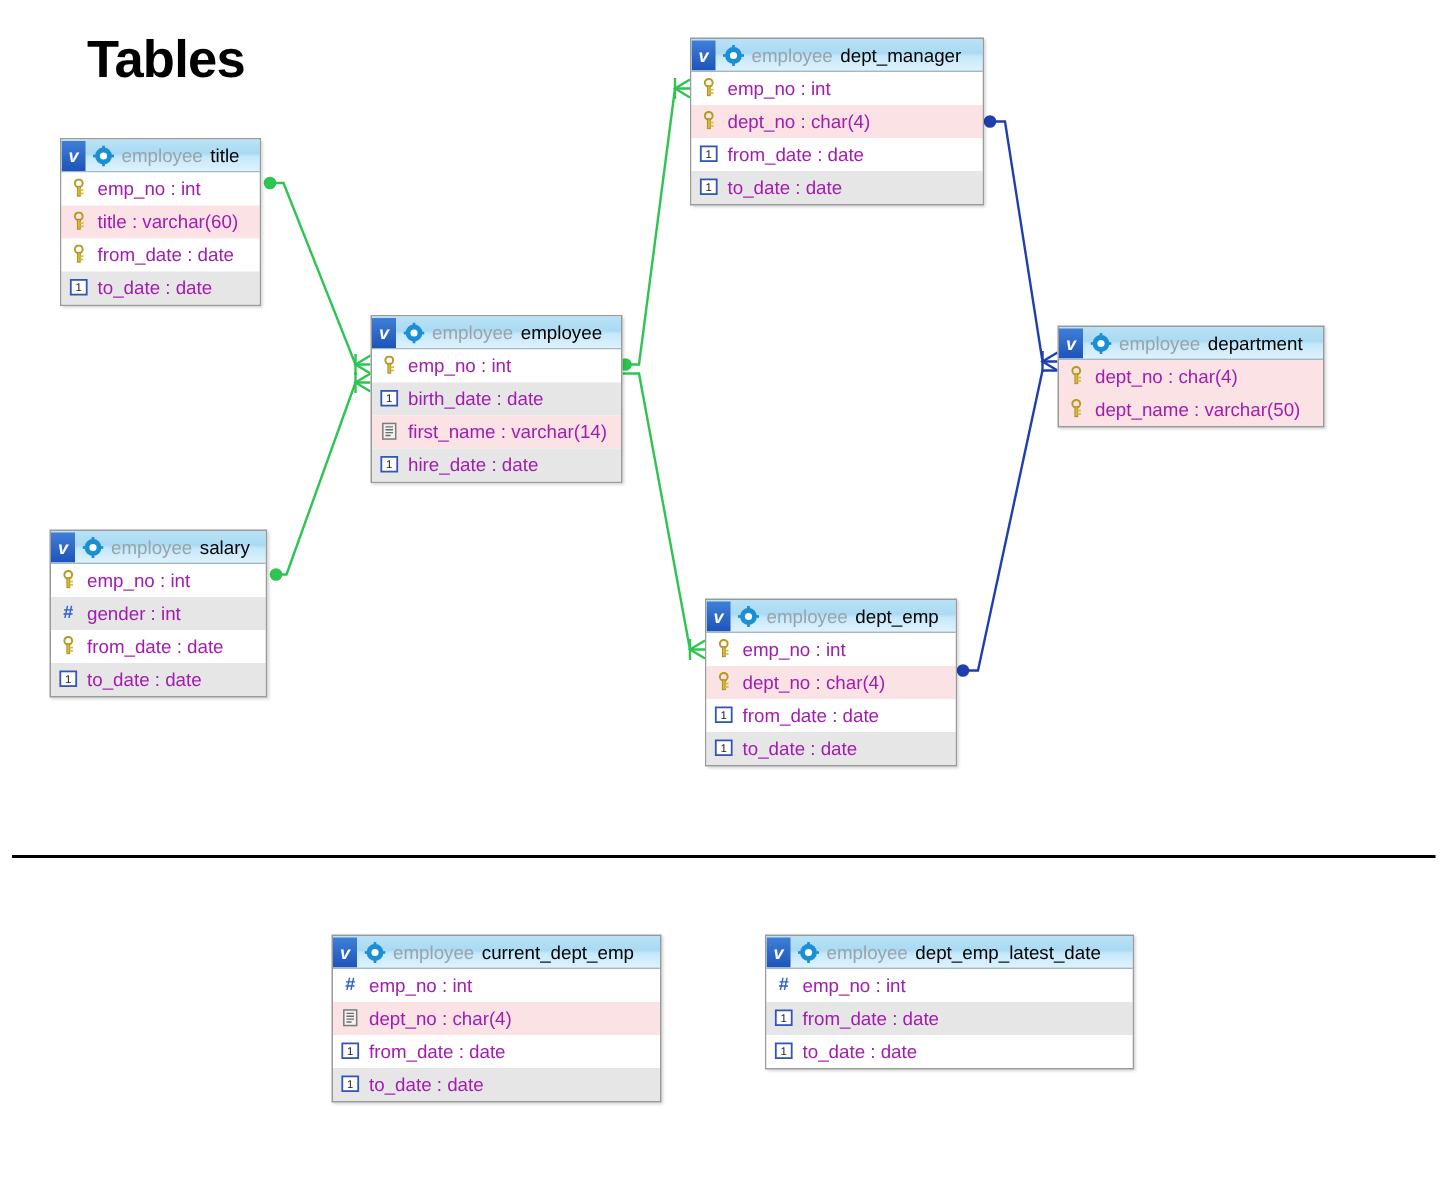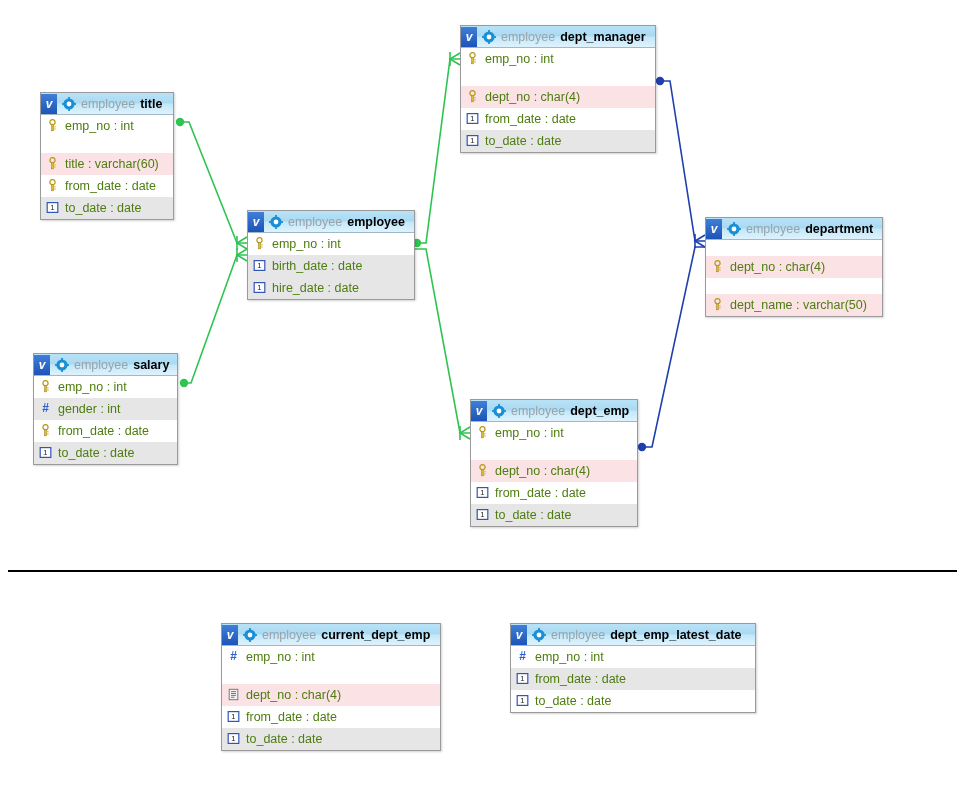--- a/index.html
+++ b/index.html
@@ -91,47 +91,47 @@
     margin: 0 5px 0 5px;
     flex: 0 0 auto;
   }
   .schema-name {
     color: #9aa3a8;
     font-size: 12.5px;
     margin-right: 5px;
   }
   .table-name {
     color: #000000;
-    font-weight: bold;
+    font-weight: normal;
     font-size: 12.5px;
   }
 
   .col-row {
     height: 22px;
     display: flex;
     align-items: center;
     box-sizing: border-box;
     padding-left: 5px;
     white-space: nowrap;
     border-bottom: 1px solid transparent;
   }
   .col-row.rt-plain   { background: #ffffff; }
   .col-row.rt-alt     { background: #e6e6e6; }
-  .col-row.rt-pink    { background: #fbe2e4; margin-top: 16px; }
+  .col-row.rt-pink    { background: #fbe2e4; }
 
   .col-icon {
     width: 13px;
     height: 13px;
     margin-right: 6px;
     flex: 0 0 auto;
     display: block;
   }
   .col-label {
     font-size: 12.5px;
-    color: #4d7c0f;
+    color: #a21caf;
   }
 </style>
 </head>
 <body>
 
 <div id="canvas">
 
   <svg id="links" viewBox="0 0 965 791" width="965" height="791">
 
     <g>
@@ -167,20 +167,21 @@
       <path d="M 705 235 L 695 241 L 705 247" fill="none" stroke="#1f3fae" stroke-width="1.6"></path>
       <path d="M 695 234 L 695 248" stroke="#1f3fae" stroke-width="1.6"></path>
     </g>
 
     <g>
       <path d="M 640 447 L 652 447 L 695 247 L 705 247" fill="none" stroke="#1f3fae" stroke-width="1.6"></path>
       <circle cx="642" cy="447" r="4.2" fill="#1f3fae"></circle>
     </g>
   </svg>
 
+  <div class="section-title" style="left:58px; top:20px;">Tables</div>
 
 
   <div class="divider" style="top:570px;"></div>
 
   <div id="entities">
       <div class="entity" style="left: 40px; top: 92px; width: 134px;">
         <div class="entity-header">
           <span class="v-badge">v</span>
           <span style="display: flex;">
             <svg class="gear-icon" viewBox="0 0 14 14">
@@ -258,267 +259,277 @@
             <rect x="7.4" y="9.4" width="2.3" height="1.1" fill="#d9bb3c"></rect>
           </svg>
           <span class="col-label">emp_no : int</span>
         </div>
         <div class="col-row rt-alt">
           <svg class="col-icon" viewBox="0 0 13 13">
             <rect x="1.2" y="1.6" width="10.6" height="9.8" fill="#ffffff" stroke="#3355bb" stroke-width="1.2"></rect>
             <text x="6.4" y="9.3" font-size="7.6" font-family="Liberation Sans, sans-serif" text-anchor="middle" fill="#1a1a1a">1</text>
           </svg>
           <span class="col-label">birth_date : date</span>
-        </div>
-        <div class="col-row rt-alt">
-          <svg class="col-icon" viewBox="0 0 13 13">
-            <rect x="1.2" y="1.6" width="10.6" height="9.8" fill="#ffffff" stroke="#3355bb" stroke-width="1.2"></rect>
-            <text x="6.4" y="9.3" font-size="7.6" font-family="Liberation Sans, sans-serif" text-anchor="middle" fill="#1a1a1a">1</text>
-          </svg>
-          <span class="col-label">hire_date : date</span>
-        </div>
-      </div>
-      <div class="entity" style="left: 33px; top: 353px; width: 145px;">
-        <div class="entity-header">
-          <span class="v-badge">v</span>
-          <span style="display: flex;">
-            <svg class="gear-icon" viewBox="0 0 14 14">
-              <g fill="#1a8fd6">
-                <circle cx="7" cy="7" r="5.6"></circle>
-                <rect x="6.1" y="0" width="1.8" height="3"></rect>
-                <rect x="6.1" y="11" width="1.8" height="3"></rect>
-                <rect x="0" y="6.1" width="3" height="1.8"></rect>
-                <rect x="11" y="6.1" width="3" height="1.8"></rect>
-              </g>
-              <circle cx="7" cy="7" r="2.4" fill="#ffffff"></circle>
-            </svg>
-          </span>
-          <span class="schema-name">employee</span>
-          <span class="table-name">salary</span>
-        </div>
-        <div class="col-row rt-plain">
-          <svg class="col-icon" viewBox="0 0 13 13">
-            <circle cx="6.5" cy="3.2" r="2.6" fill="none" stroke="#b89a20" stroke-width="1.3"></circle>
-            <rect x="5.6" y="5.2" width="1.9" height="6.6" fill="#d9bb3c" stroke="#a8881a" stroke-width="0.6"></rect>
-            <rect x="7.4" y="7.2" width="2.3" height="1.1" fill="#d9bb3c"></rect>
-            <rect x="7.4" y="9.4" width="2.3" height="1.1" fill="#d9bb3c"></rect>
-          </svg>
-          <span class="col-label">emp_no : int</span>
-        </div>
-        <div class="col-row rt-alt">
-          <svg class="col-icon" viewBox="0 0 13 13">
-            <text x="6.5" y="10.2" font-size="12" font-weight="bold" font-family="Liberation Sans, sans-serif" text-anchor="middle" fill="#2b5fd0">#</text>
-          </svg>
-          <span class="col-label">gender : int</span>
-        </div>
-        <div class="col-row rt-plain">
-          <svg class="col-icon" viewBox="0 0 13 13">
-            <circle cx="6.5" cy="3.2" r="2.6" fill="none" stroke="#b89a20" stroke-width="1.3"></circle>
-            <rect x="5.6" y="5.2" width="1.9" height="6.6" fill="#d9bb3c" stroke="#a8881a" stroke-width="0.6"></rect>
-            <rect x="7.4" y="7.2" width="2.3" height="1.1" fill="#d9bb3c"></rect>
-            <rect x="7.4" y="9.4" width="2.3" height="1.1" fill="#d9bb3c"></rect>
-          </svg>
-          <span class="col-label">from_date : date</span>
-        </div>
-        <div class="col-row rt-alt">
-          <svg class="col-icon" viewBox="0 0 13 13">
-            <rect x="1.2" y="1.6" width="10.6" height="9.8" fill="#ffffff" stroke="#3355bb" stroke-width="1.2"></rect>
-            <text x="6.4" y="9.3" font-size="7.6" font-family="Liberation Sans, sans-serif" text-anchor="middle" fill="#1a1a1a">1</text>
-          </svg>
-          <span class="col-label">to_date : date</span>
-        </div>
-      </div>
-      <div class="entity" style="left: 460px; top: 25px; width: 196px;">
-        <div class="entity-header">
-          <span class="v-badge">v</span>
-          <span style="display: flex;">
-            <svg class="gear-icon" viewBox="0 0 14 14">
-              <g fill="#1a8fd6">
-                <circle cx="7" cy="7" r="5.6"></circle>
-                <rect x="6.1" y="0" width="1.8" height="3"></rect>
-                <rect x="6.1" y="11" width="1.8" height="3"></rect>
-                <rect x="0" y="6.1" width="3" height="1.8"></rect>
-                <rect x="11" y="6.1" width="3" height="1.8"></rect>
-              </g>
-              <circle cx="7" cy="7" r="2.4" fill="#ffffff"></circle>
-            </svg>
-          </span>
-          <span class="schema-name">employee</span>
-          <span class="table-name">dept_manager</span>
-        </div>
-        <div class="col-row rt-plain">
-          <svg class="col-icon" viewBox="0 0 13 13">
-            <circle cx="6.5" cy="3.2" r="2.6" fill="none" stroke="#b89a20" stroke-width="1.3"></circle>
-            <rect x="5.6" y="5.2" width="1.9" height="6.6" fill="#d9bb3c" stroke="#a8881a" stroke-width="0.6"></rect>
-            <rect x="7.4" y="7.2" width="2.3" height="1.1" fill="#d9bb3c"></rect>
-            <rect x="7.4" y="9.4" width="2.3" height="1.1" fill="#d9bb3c"></rect>
-          </svg>
-          <span class="col-label">emp_no : int</span>
-        </div>
-        <div class="col-row rt-pink">
-          <svg class="col-icon" viewBox="0 0 13 13">
-            <circle cx="6.5" cy="3.2" r="2.6" fill="none" stroke="#b89a20" stroke-width="1.3"></circle>
-            <rect x="5.6" y="5.2" width="1.9" height="6.6" fill="#d9bb3c" stroke="#a8881a" stroke-width="0.6"></rect>
-            <rect x="7.4" y="7.2" width="2.3" height="1.1" fill="#d9bb3c"></rect>
-            <rect x="7.4" y="9.4" width="2.3" height="1.1" fill="#d9bb3c"></rect>
-          </svg>
-          <span class="col-label">dept_no : char(4)</span>
-        </div>
-        <div class="col-row rt-plain">
-          <svg class="col-icon" viewBox="0 0 13 13">
-            <rect x="1.2" y="1.6" width="10.6" height="9.8" fill="#ffffff" stroke="#3355bb" stroke-width="1.2"></rect>
-            <text x="6.4" y="9.3" font-size="7.6" font-family="Liberation Sans, sans-serif" text-anchor="middle" fill="#1a1a1a">1</text>
-          </svg>
-          <span class="col-label">from_date : date</span>
-        </div>
-        <div class="col-row rt-alt">
-          <svg class="col-icon" viewBox="0 0 13 13">
-            <rect x="1.2" y="1.6" width="10.6" height="9.8" fill="#ffffff" stroke="#3355bb" stroke-width="1.2"></rect>
-            <text x="6.4" y="9.3" font-size="7.6" font-family="Liberation Sans, sans-serif" text-anchor="middle" fill="#1a1a1a">1</text>
-          </svg>
-          <span class="col-label">to_date : date</span>
-        </div>
-      </div>
-      <div class="entity" style="left: 470px; top: 399px; width: 168px;">
-        <div class="entity-header">
-          <span class="v-badge">v</span>
-          <span style="display: flex;">
-            <svg class="gear-icon" viewBox="0 0 14 14">
-              <g fill="#1a8fd6">
-                <circle cx="7" cy="7" r="5.6"></circle>
-                <rect x="6.1" y="0" width="1.8" height="3"></rect>
-                <rect x="6.1" y="11" width="1.8" height="3"></rect>
-                <rect x="0" y="6.1" width="3" height="1.8"></rect>
-                <rect x="11" y="6.1" width="3" height="1.8"></rect>
-              </g>
-              <circle cx="7" cy="7" r="2.4" fill="#ffffff"></circle>
-            </svg>
-          </span>
-          <span class="schema-name">employee</span>
-          <span class="table-name">dept_emp</span>
-        </div>
-        <div class="col-row rt-plain">
-          <svg class="col-icon" viewBox="0 0 13 13">
-            <circle cx="6.5" cy="3.2" r="2.6" fill="none" stroke="#b89a20" stroke-width="1.3"></circle>
-            <rect x="5.6" y="5.2" width="1.9" height="6.6" fill="#d9bb3c" stroke="#a8881a" stroke-width="0.6"></rect>
-            <rect x="7.4" y="7.2" width="2.3" height="1.1" fill="#d9bb3c"></rect>
-            <rect x="7.4" y="9.4" width="2.3" height="1.1" fill="#d9bb3c"></rect>
-          </svg>
-          <span class="col-label">emp_no : int</span>
-        </div>
-        <div class="col-row rt-pink">
-          <svg class="col-icon" viewBox="0 0 13 13">
-            <circle cx="6.5" cy="3.2" r="2.6" fill="none" stroke="#b89a20" stroke-width="1.3"></circle>
-            <rect x="5.6" y="5.2" width="1.9" height="6.6" fill="#d9bb3c" stroke="#a8881a" stroke-width="0.6"></rect>
-            <rect x="7.4" y="7.2" width="2.3" height="1.1" fill="#d9bb3c"></rect>
-            <rect x="7.4" y="9.4" width="2.3" height="1.1" fill="#d9bb3c"></rect>
-          </svg>
-          <span class="col-label">dept_no : char(4)</span>
-        </div>
-        <div class="col-row rt-plain">
-          <svg class="col-icon" viewBox="0 0 13 13">
-            <rect x="1.2" y="1.6" width="10.6" height="9.8" fill="#ffffff" stroke="#3355bb" stroke-width="1.2"></rect>
-            <text x="6.4" y="9.3" font-size="7.6" font-family="Liberation Sans, sans-serif" text-anchor="middle" fill="#1a1a1a">1</text>
-          </svg>
-          <span class="col-label">from_date : date</span>
-        </div>
-        <div class="col-row rt-alt">
-          <svg class="col-icon" viewBox="0 0 13 13">
-            <rect x="1.2" y="1.6" width="10.6" height="9.8" fill="#ffffff" stroke="#3355bb" stroke-width="1.2"></rect>
-            <text x="6.4" y="9.3" font-size="7.6" font-family="Liberation Sans, sans-serif" text-anchor="middle" fill="#1a1a1a">1</text>
-          </svg>
-          <span class="col-label">to_date : date</span>
-        </div>
-      </div>
-      <div class="entity" style="left: 705px; top: 217px; width: 178px;">
-        <div class="entity-header">
-          <span class="v-badge">v</span>
-          <span style="display: flex;">
-            <svg class="gear-icon" viewBox="0 0 14 14">
-              <g fill="#1a8fd6">
-                <circle cx="7" cy="7" r="5.6"></circle>
-                <rect x="6.1" y="0" width="1.8" height="3"></rect>
-                <rect x="6.1" y="11" width="1.8" height="3"></rect>
-                <rect x="0" y="6.1" width="3" height="1.8"></rect>
-                <rect x="11" y="6.1" width="3" height="1.8"></rect>
-              </g>
-              <circle cx="7" cy="7" r="2.4" fill="#ffffff"></circle>
-            </svg>
-          </span>
-          <span class="schema-name">employee</span>
-          <span class="table-name">department</span>
-        </div>
-        <div class="col-row rt-pink">
-          <svg class="col-icon" viewBox="0 0 13 13">
-            <circle cx="6.5" cy="3.2" r="2.6" fill="none" stroke="#b89a20" stroke-width="1.3"></circle>
-            <rect x="5.6" y="5.2" width="1.9" height="6.6" fill="#d9bb3c" stroke="#a8881a" stroke-width="0.6"></rect>
-            <rect x="7.4" y="7.2" width="2.3" height="1.1" fill="#d9bb3c"></rect>
-            <rect x="7.4" y="9.4" width="2.3" height="1.1" fill="#d9bb3c"></rect>
-          </svg>
-          <span class="col-label">dept_no : char(4)</span>
-        </div>
-        <div class="col-row rt-pink">
-          <svg class="col-icon" viewBox="0 0 13 13">
-            <circle cx="6.5" cy="3.2" r="2.6" fill="none" stroke="#b89a20" stroke-width="1.3"></circle>
-            <rect x="5.6" y="5.2" width="1.9" height="6.6" fill="#d9bb3c" stroke="#a8881a" stroke-width="0.6"></rect>
-            <rect x="7.4" y="7.2" width="2.3" height="1.1" fill="#d9bb3c"></rect>
-            <rect x="7.4" y="9.4" width="2.3" height="1.1" fill="#d9bb3c"></rect>
-          </svg>
-          <span class="col-label">dept_name : varchar(50)</span>
-        </div>
-      </div>
-      <div class="entity" style="left: 221px; top: 623px; width: 220px;">
-        <div class="entity-header">
-          <span class="v-badge">v</span>
-          <span style="display: flex;">
-            <svg class="gear-icon" viewBox="0 0 14 14">
-              <g fill="#1a8fd6">
-                <circle cx="7" cy="7" r="5.6"></circle>
-                <rect x="6.1" y="0" width="1.8" height="3"></rect>
-                <rect x="6.1" y="11" width="1.8" height="3"></rect>
-                <rect x="0" y="6.1" width="3" height="1.8"></rect>
-                <rect x="11" y="6.1" width="3" height="1.8"></rect>
-              </g>
-              <circle cx="7" cy="7" r="2.4" fill="#ffffff"></circle>
-            </svg>
-          </span>
-          <span class="schema-name">employee</span>
-          <span class="table-name">current_dept_emp</span>
-        </div>
-        <div class="col-row rt-plain">
-          <svg class="col-icon" viewBox="0 0 13 13">
-            <text x="6.5" y="10.2" font-size="12" font-weight="bold" font-family="Liberation Sans, sans-serif" text-anchor="middle" fill="#2b5fd0">#</text>
-          </svg>
-          <span class="col-label">emp_no : int</span>
         </div>
         <div class="col-row rt-pink">
           <svg class="col-icon" viewBox="0 0 13 13">
             <rect x="2.2" y="1.3" width="8.6" height="10.4" fill="#f2f2f2" stroke="#7b7b7b" stroke-width="1"></rect>
             <line x1="4" y1="3.6" x2="9" y2="3.6" stroke="#6b6b6b" stroke-width="0.9"></line>
             <line x1="4" y1="5.5" x2="9" y2="5.5" stroke="#6b6b6b" stroke-width="0.9"></line>
             <line x1="4" y1="7.4" x2="9" y2="7.4" stroke="#6b6b6b" stroke-width="0.9"></line>
             <line x1="4" y1="9.3" x2="7.4" y2="9.3" stroke="#6b6b6b" stroke-width="0.9"></line>
           </svg>
+          <span class="col-label">first_name : varchar(14)</span>
+        </div>
+        <div class="col-row rt-alt">
+          <svg class="col-icon" viewBox="0 0 13 13">
+            <rect x="1.2" y="1.6" width="10.6" height="9.8" fill="#ffffff" stroke="#3355bb" stroke-width="1.2"></rect>
+            <text x="6.4" y="9.3" font-size="7.6" font-family="Liberation Sans, sans-serif" text-anchor="middle" fill="#1a1a1a">1</text>
+          </svg>
+          <span class="col-label">hire_date : date</span>
+        </div>
+      </div>
+      <div class="entity" style="left: 33px; top: 353px; width: 145px;">
+        <div class="entity-header">
+          <span class="v-badge">v</span>
+          <span style="display: flex;">
+            <svg class="gear-icon" viewBox="0 0 14 14">
+              <g fill="#1a8fd6">
+                <circle cx="7" cy="7" r="5.6"></circle>
+                <rect x="6.1" y="0" width="1.8" height="3"></rect>
+                <rect x="6.1" y="11" width="1.8" height="3"></rect>
+                <rect x="0" y="6.1" width="3" height="1.8"></rect>
+                <rect x="11" y="6.1" width="3" height="1.8"></rect>
+              </g>
+              <circle cx="7" cy="7" r="2.4" fill="#ffffff"></circle>
+            </svg>
+          </span>
+          <span class="schema-name">employee</span>
+          <span class="table-name">salary</span>
+        </div>
+        <div class="col-row rt-plain">
+          <svg class="col-icon" viewBox="0 0 13 13">
+            <circle cx="6.5" cy="3.2" r="2.6" fill="none" stroke="#b89a20" stroke-width="1.3"></circle>
+            <rect x="5.6" y="5.2" width="1.9" height="6.6" fill="#d9bb3c" stroke="#a8881a" stroke-width="0.6"></rect>
+            <rect x="7.4" y="7.2" width="2.3" height="1.1" fill="#d9bb3c"></rect>
+            <rect x="7.4" y="9.4" width="2.3" height="1.1" fill="#d9bb3c"></rect>
+          </svg>
+          <span class="col-label">emp_no : int</span>
+        </div>
+        <div class="col-row rt-alt">
+          <svg class="col-icon" viewBox="0 0 13 13">
+            <text x="6.5" y="10.2" font-size="12" font-weight="bold" font-family="Liberation Sans, sans-serif" text-anchor="middle" fill="#2b5fd0">#</text>
+          </svg>
+          <span class="col-label">gender : int</span>
+        </div>
+        <div class="col-row rt-plain">
+          <svg class="col-icon" viewBox="0 0 13 13">
+            <circle cx="6.5" cy="3.2" r="2.6" fill="none" stroke="#b89a20" stroke-width="1.3"></circle>
+            <rect x="5.6" y="5.2" width="1.9" height="6.6" fill="#d9bb3c" stroke="#a8881a" stroke-width="0.6"></rect>
+            <rect x="7.4" y="7.2" width="2.3" height="1.1" fill="#d9bb3c"></rect>
+            <rect x="7.4" y="9.4" width="2.3" height="1.1" fill="#d9bb3c"></rect>
+          </svg>
+          <span class="col-label">from_date : date</span>
+        </div>
+        <div class="col-row rt-alt">
+          <svg class="col-icon" viewBox="0 0 13 13">
+            <rect x="1.2" y="1.6" width="10.6" height="9.8" fill="#ffffff" stroke="#3355bb" stroke-width="1.2"></rect>
+            <text x="6.4" y="9.3" font-size="7.6" font-family="Liberation Sans, sans-serif" text-anchor="middle" fill="#1a1a1a">1</text>
+          </svg>
+          <span class="col-label">to_date : date</span>
+        </div>
+      </div>
+      <div class="entity" style="left: 460px; top: 25px; width: 196px;">
+        <div class="entity-header">
+          <span class="v-badge">v</span>
+          <span style="display: flex;">
+            <svg class="gear-icon" viewBox="0 0 14 14">
+              <g fill="#1a8fd6">
+                <circle cx="7" cy="7" r="5.6"></circle>
+                <rect x="6.1" y="0" width="1.8" height="3"></rect>
+                <rect x="6.1" y="11" width="1.8" height="3"></rect>
+                <rect x="0" y="6.1" width="3" height="1.8"></rect>
+                <rect x="11" y="6.1" width="3" height="1.8"></rect>
+              </g>
+              <circle cx="7" cy="7" r="2.4" fill="#ffffff"></circle>
+            </svg>
+          </span>
+          <span class="schema-name">employee</span>
+          <span class="table-name">dept_manager</span>
+        </div>
+        <div class="col-row rt-plain">
+          <svg class="col-icon" viewBox="0 0 13 13">
+            <circle cx="6.5" cy="3.2" r="2.6" fill="none" stroke="#b89a20" stroke-width="1.3"></circle>
+            <rect x="5.6" y="5.2" width="1.9" height="6.6" fill="#d9bb3c" stroke="#a8881a" stroke-width="0.6"></rect>
+            <rect x="7.4" y="7.2" width="2.3" height="1.1" fill="#d9bb3c"></rect>
+            <rect x="7.4" y="9.4" width="2.3" height="1.1" fill="#d9bb3c"></rect>
+          </svg>
+          <span class="col-label">emp_no : int</span>
+        </div>
+        <div class="col-row rt-pink">
+          <svg class="col-icon" viewBox="0 0 13 13">
+            <circle cx="6.5" cy="3.2" r="2.6" fill="none" stroke="#b89a20" stroke-width="1.3"></circle>
+            <rect x="5.6" y="5.2" width="1.9" height="6.6" fill="#d9bb3c" stroke="#a8881a" stroke-width="0.6"></rect>
+            <rect x="7.4" y="7.2" width="2.3" height="1.1" fill="#d9bb3c"></rect>
+            <rect x="7.4" y="9.4" width="2.3" height="1.1" fill="#d9bb3c"></rect>
+          </svg>
           <span class="col-label">dept_no : char(4)</span>
         </div>
         <div class="col-row rt-plain">
           <svg class="col-icon" viewBox="0 0 13 13">
             <rect x="1.2" y="1.6" width="10.6" height="9.8" fill="#ffffff" stroke="#3355bb" stroke-width="1.2"></rect>
             <text x="6.4" y="9.3" font-size="7.6" font-family="Liberation Sans, sans-serif" text-anchor="middle" fill="#1a1a1a">1</text>
           </svg>
           <span class="col-label">from_date : date</span>
         </div>
         <div class="col-row rt-alt">
           <svg class="col-icon" viewBox="0 0 13 13">
             <rect x="1.2" y="1.6" width="10.6" height="9.8" fill="#ffffff" stroke="#3355bb" stroke-width="1.2"></rect>
             <text x="6.4" y="9.3" font-size="7.6" font-family="Liberation Sans, sans-serif" text-anchor="middle" fill="#1a1a1a">1</text>
           </svg>
           <span class="col-label">to_date : date</span>
         </div>
       </div>
+      <div class="entity" style="left: 470px; top: 399px; width: 168px;">
+        <div class="entity-header">
+          <span class="v-badge">v</span>
+          <span style="display: flex;">
+            <svg class="gear-icon" viewBox="0 0 14 14">
+              <g fill="#1a8fd6">
+                <circle cx="7" cy="7" r="5.6"></circle>
+                <rect x="6.1" y="0" width="1.8" height="3"></rect>
+                <rect x="6.1" y="11" width="1.8" height="3"></rect>
+                <rect x="0" y="6.1" width="3" height="1.8"></rect>
+                <rect x="11" y="6.1" width="3" height="1.8"></rect>
+              </g>
+              <circle cx="7" cy="7" r="2.4" fill="#ffffff"></circle>
+            </svg>
+          </span>
+          <span class="schema-name">employee</span>
+          <span class="table-name">dept_emp</span>
+        </div>
+        <div class="col-row rt-plain">
+          <svg class="col-icon" viewBox="0 0 13 13">
+            <circle cx="6.5" cy="3.2" r="2.6" fill="none" stroke="#b89a20" stroke-width="1.3"></circle>
+            <rect x="5.6" y="5.2" width="1.9" height="6.6" fill="#d9bb3c" stroke="#a8881a" stroke-width="0.6"></rect>
+            <rect x="7.4" y="7.2" width="2.3" height="1.1" fill="#d9bb3c"></rect>
+            <rect x="7.4" y="9.4" width="2.3" height="1.1" fill="#d9bb3c"></rect>
+          </svg>
+          <span class="col-label">emp_no : int</span>
+        </div>
+        <div class="col-row rt-pink">
+          <svg class="col-icon" viewBox="0 0 13 13">
+            <circle cx="6.5" cy="3.2" r="2.6" fill="none" stroke="#b89a20" stroke-width="1.3"></circle>
+            <rect x="5.6" y="5.2" width="1.9" height="6.6" fill="#d9bb3c" stroke="#a8881a" stroke-width="0.6"></rect>
+            <rect x="7.4" y="7.2" width="2.3" height="1.1" fill="#d9bb3c"></rect>
+            <rect x="7.4" y="9.4" width="2.3" height="1.1" fill="#d9bb3c"></rect>
+          </svg>
+          <span class="col-label">dept_no : char(4)</span>
+        </div>
+        <div class="col-row rt-plain">
+          <svg class="col-icon" viewBox="0 0 13 13">
+            <rect x="1.2" y="1.6" width="10.6" height="9.8" fill="#ffffff" stroke="#3355bb" stroke-width="1.2"></rect>
+            <text x="6.4" y="9.3" font-size="7.6" font-family="Liberation Sans, sans-serif" text-anchor="middle" fill="#1a1a1a">1</text>
+          </svg>
+          <span class="col-label">from_date : date</span>
+        </div>
+        <div class="col-row rt-alt">
+          <svg class="col-icon" viewBox="0 0 13 13">
+            <rect x="1.2" y="1.6" width="10.6" height="9.8" fill="#ffffff" stroke="#3355bb" stroke-width="1.2"></rect>
+            <text x="6.4" y="9.3" font-size="7.6" font-family="Liberation Sans, sans-serif" text-anchor="middle" fill="#1a1a1a">1</text>
+          </svg>
+          <span class="col-label">to_date : date</span>
+        </div>
+      </div>
+      <div class="entity" style="left: 705px; top: 217px; width: 178px;">
+        <div class="entity-header">
+          <span class="v-badge">v</span>
+          <span style="display: flex;">
+            <svg class="gear-icon" viewBox="0 0 14 14">
+              <g fill="#1a8fd6">
+                <circle cx="7" cy="7" r="5.6"></circle>
+                <rect x="6.1" y="0" width="1.8" height="3"></rect>
+                <rect x="6.1" y="11" width="1.8" height="3"></rect>
+                <rect x="0" y="6.1" width="3" height="1.8"></rect>
+                <rect x="11" y="6.1" width="3" height="1.8"></rect>
+              </g>
+              <circle cx="7" cy="7" r="2.4" fill="#ffffff"></circle>
+            </svg>
+          </span>
+          <span class="schema-name">employee</span>
+          <span class="table-name">department</span>
+        </div>
+        <div class="col-row rt-pink">
+          <svg class="col-icon" viewBox="0 0 13 13">
+            <circle cx="6.5" cy="3.2" r="2.6" fill="none" stroke="#b89a20" stroke-width="1.3"></circle>
+            <rect x="5.6" y="5.2" width="1.9" height="6.6" fill="#d9bb3c" stroke="#a8881a" stroke-width="0.6"></rect>
+            <rect x="7.4" y="7.2" width="2.3" height="1.1" fill="#d9bb3c"></rect>
+            <rect x="7.4" y="9.4" width="2.3" height="1.1" fill="#d9bb3c"></rect>
+          </svg>
+          <span class="col-label">dept_no : char(4)</span>
+        </div>
+        <div class="col-row rt-pink">
+          <svg class="col-icon" viewBox="0 0 13 13">
+            <circle cx="6.5" cy="3.2" r="2.6" fill="none" stroke="#b89a20" stroke-width="1.3"></circle>
+            <rect x="5.6" y="5.2" width="1.9" height="6.6" fill="#d9bb3c" stroke="#a8881a" stroke-width="0.6"></rect>
+            <rect x="7.4" y="7.2" width="2.3" height="1.1" fill="#d9bb3c"></rect>
+            <rect x="7.4" y="9.4" width="2.3" height="1.1" fill="#d9bb3c"></rect>
+          </svg>
+          <span class="col-label">dept_name : varchar(50)</span>
+        </div>
+      </div>
+      <div class="entity" style="left: 221px; top: 623px; width: 220px;">
+        <div class="entity-header">
+          <span class="v-badge">v</span>
+          <span style="display: flex;">
+            <svg class="gear-icon" viewBox="0 0 14 14">
+              <g fill="#1a8fd6">
+                <circle cx="7" cy="7" r="5.6"></circle>
+                <rect x="6.1" y="0" width="1.8" height="3"></rect>
+                <rect x="6.1" y="11" width="1.8" height="3"></rect>
+                <rect x="0" y="6.1" width="3" height="1.8"></rect>
+                <rect x="11" y="6.1" width="3" height="1.8"></rect>
+              </g>
+              <circle cx="7" cy="7" r="2.4" fill="#ffffff"></circle>
+            </svg>
+          </span>
+          <span class="schema-name">employee</span>
+          <span class="table-name">current_dept_emp</span>
+        </div>
+        <div class="col-row rt-plain">
+          <svg class="col-icon" viewBox="0 0 13 13">
+            <text x="6.5" y="10.2" font-size="12" font-weight="bold" font-family="Liberation Sans, sans-serif" text-anchor="middle" fill="#2b5fd0">#</text>
+          </svg>
+          <span class="col-label">emp_no : int</span>
+        </div>
+        <div class="col-row rt-pink">
+          <svg class="col-icon" viewBox="0 0 13 13">
+            <rect x="2.2" y="1.3" width="8.6" height="10.4" fill="#f2f2f2" stroke="#7b7b7b" stroke-width="1"></rect>
+            <line x1="4" y1="3.6" x2="9" y2="3.6" stroke="#6b6b6b" stroke-width="0.9"></line>
+            <line x1="4" y1="5.5" x2="9" y2="5.5" stroke="#6b6b6b" stroke-width="0.9"></line>
+            <line x1="4" y1="7.4" x2="9" y2="7.4" stroke="#6b6b6b" stroke-width="0.9"></line>
+            <line x1="4" y1="9.3" x2="7.4" y2="9.3" stroke="#6b6b6b" stroke-width="0.9"></line>
+          </svg>
+          <span class="col-label">dept_no : char(4)</span>
+        </div>
+        <div class="col-row rt-plain">
+          <svg class="col-icon" viewBox="0 0 13 13">
+            <rect x="1.2" y="1.6" width="10.6" height="9.8" fill="#ffffff" stroke="#3355bb" stroke-width="1.2"></rect>
+            <text x="6.4" y="9.3" font-size="7.6" font-family="Liberation Sans, sans-serif" text-anchor="middle" fill="#1a1a1a">1</text>
+          </svg>
+          <span class="col-label">from_date : date</span>
+        </div>
+        <div class="col-row rt-alt">
+          <svg class="col-icon" viewBox="0 0 13 13">
+            <rect x="1.2" y="1.6" width="10.6" height="9.8" fill="#ffffff" stroke="#3355bb" stroke-width="1.2"></rect>
+            <text x="6.4" y="9.3" font-size="7.6" font-family="Liberation Sans, sans-serif" text-anchor="middle" fill="#1a1a1a">1</text>
+          </svg>
+          <span class="col-label">to_date : date</span>
+        </div>
+      </div>
       <div class="entity" style="left: 510px; top: 623px; width: 246px;">
         <div class="entity-header">
           <span class="v-badge">v</span>
           <span style="display: flex;">
             <svg class="gear-icon" viewBox="0 0 14 14">
               <g fill="#1a8fd6">
                 <circle cx="7" cy="7" r="5.6"></circle>
                 <rect x="6.1" y="0" width="1.8" height="3"></rect>
                 <rect x="6.1" y="11" width="1.8" height="3"></rect>
                 <rect x="0" y="6.1" width="3" height="1.8"></rect>

